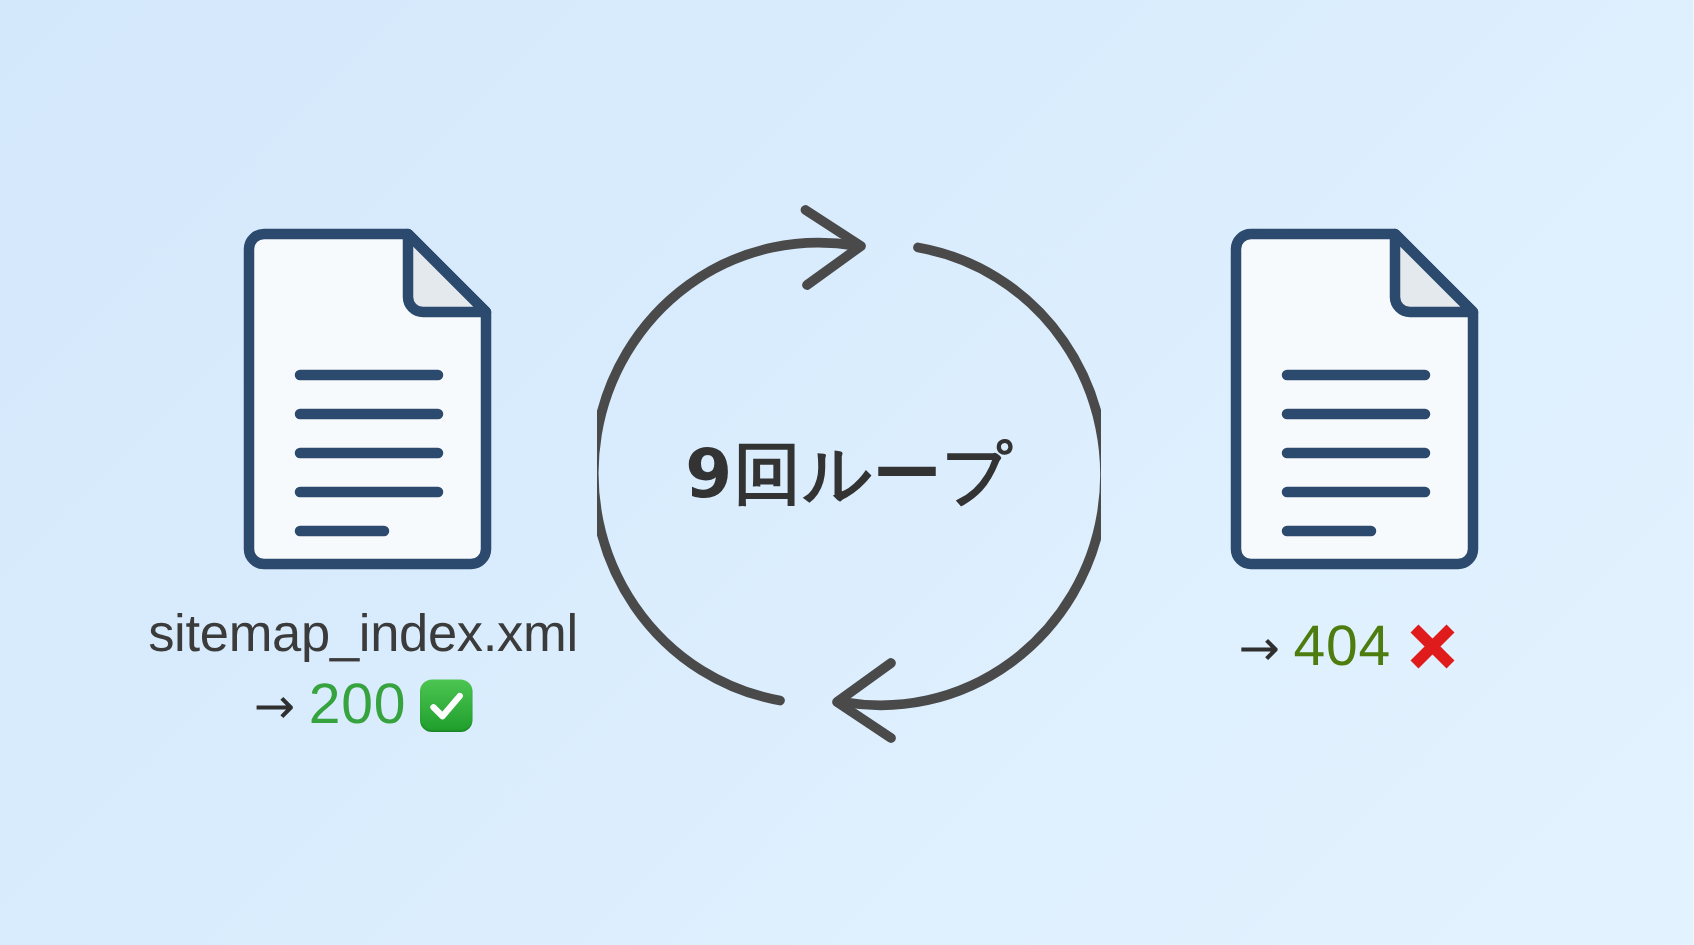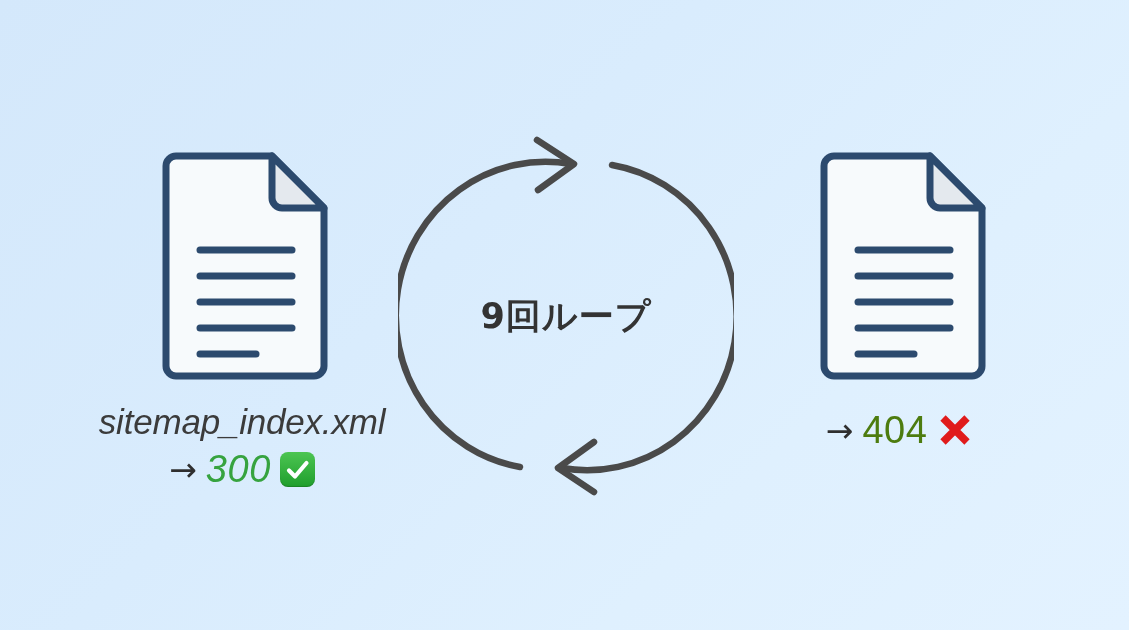--- a/index.html
+++ b/index.html
@@ -18,21 +18,21 @@
     inset:0;
   }
 
   
   .doc-block {
     position:absolute;
     display:flex;
     flex-direction:column;
     align-items:center;
   }
-  #left-block  { left:42px;  top:150px; width:400px;font-style:italic; }
+  #left-block  { left:42px;  top:150px; width:400px; }
   #right-block { left:700px; top:150px; width:400px; }
 
   .doc-icon { display:block; }
 
   .doc-caption {
     margin-top:16px;
     text-align:center;
     line-height:1.12;
   }
   .fname {
@@ -86,21 +86,21 @@
   #loop-label {
     position:absolute;
     left:398px; top:128px;
     width:336px; height:376px;
     display:flex;
     align-items:center;
     justify-content:center;
     pointer-events:none;
   }
   #loop-label span {
-    font-size:35px;
+    font-size:45px;
     font-weight:bold;
     color:#333333;
     letter-spacing:1px;
     font-family:"DejaVu Sans", sans-serif;
     white-space:nowrap;
   }
 </style>
 </head>
 <body>
 
@@ -119,21 +119,21 @@
           <line x1="48" y1="178" x2="140" y2="178"></line>
           <line x1="48" y1="204" x2="104" y2="204"></line>
         </g>
       </svg>
     </span>
 
     <div class="doc-caption">
       <span class="fname">sitemap_index.xml</span>
       <span class="status-line">
         <span class="arrow-glyph">→</span>
-        <span class="code ok">300</span>
+        <span class="code ok">200</span>
         <span class="check-badge">
           <svg width="35" height="35" viewBox="0 0 35 35" xmlns="http://www.w3.org/2000/svg">
             <path d="M9 18.5 L15 24.5 L26.5 11" fill="none" stroke="#ffffff" stroke-width="4.2" stroke-linecap="round" stroke-linejoin="round"></path>
           </svg>
         </span>
       </span>
     </div>
   </div>
 
   <span id="loop">

